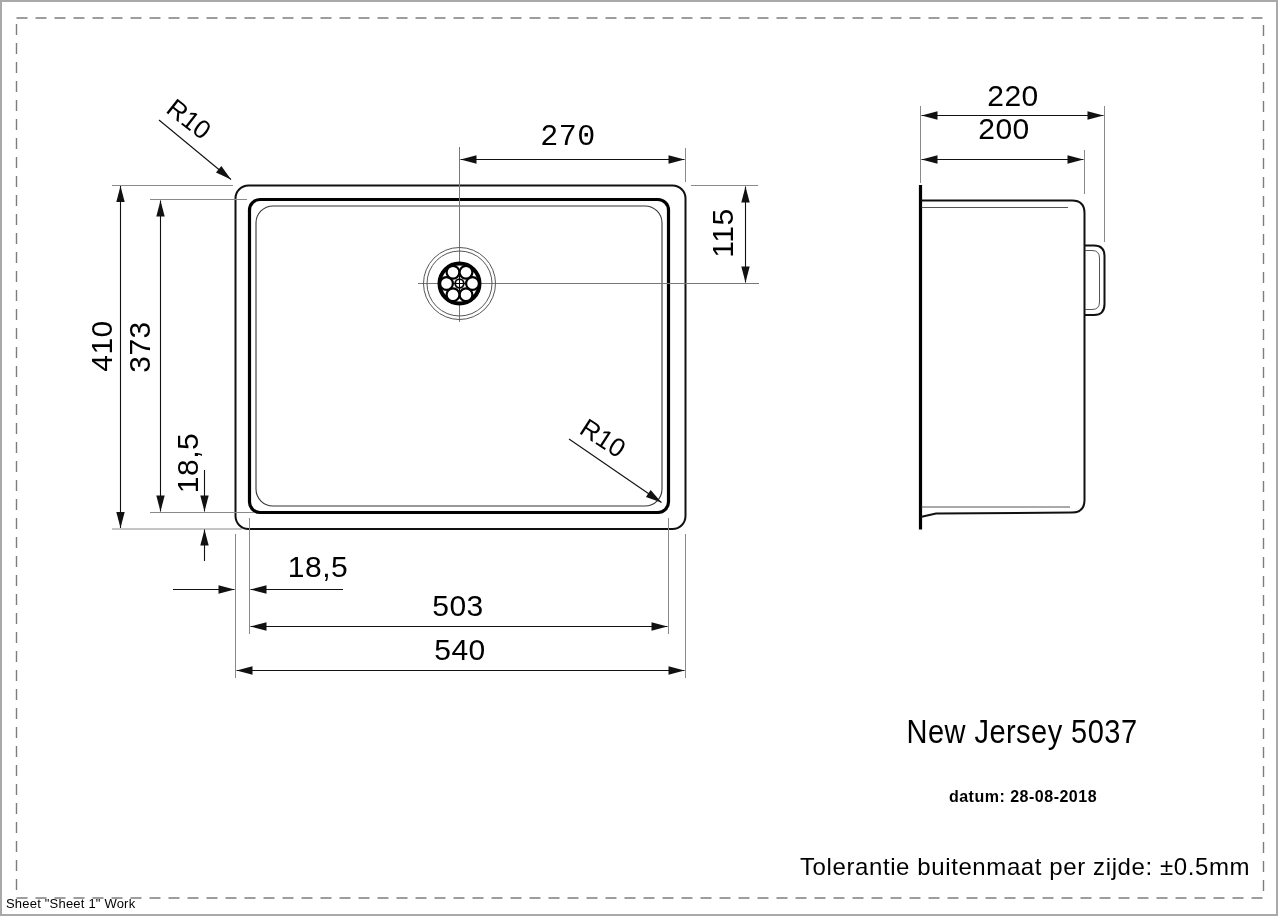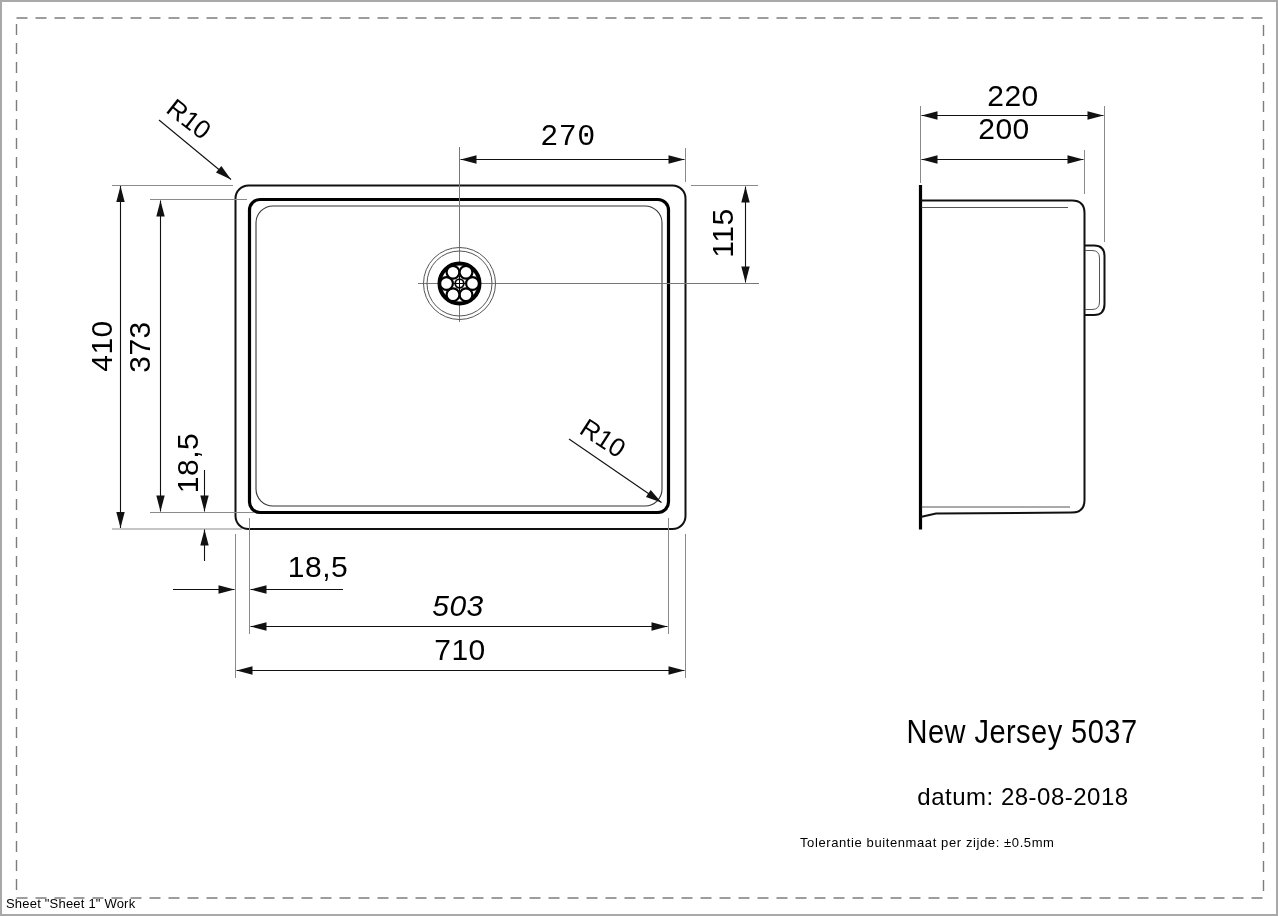--- a/index.html
+++ b/index.html
@@ -18,24 +18,24 @@
     transform:translate(-50%,-50%);
     white-space:nowrap;
     color:#000;
     line-height:1;
   }
   .dimtxt{font-size:30px;letter-spacing:.5px;}
   .vert{transform:translate(-50%,-50%) rotate(-90deg);}
   .r10a{font-size:26px;transform:translate(-50%,-50%) rotate(38deg);}
   .r10b{font-size:26px;transform:translate(-50%,-50%) rotate(33deg);}
   .title{font-size:33px;letter-spacing:.5px;transform:translate(-50%,-50%) scaleX(.88);}
-  .datum{font-size:24px;letter-spacing:.5px;}
+  .datum{font-size:16px;letter-spacing:.5px;font-weight:bold;}
   .tolblock{
-    position:absolute;left:798px;top:828px;
-    font-size:13px;letter-spacing:.6px;color:#000;
+    position:absolute;left:798px;top:852px;
+    font-size:24px;letter-spacing:.6px;color:#000;
     line-height:26px;white-space:nowrap;
   }
   .status{
     position:absolute;left:4px;top:894px;
     font-size:13px;color:#000;letter-spacing:.2px;
     white-space:nowrap;
   }
 </style>
 </head>
 <body>
@@ -125,22 +125,22 @@
         <line x1="1082.5" y1="148" x2="1082.5" y2="192"></line>
         <line x1="1102.5" y1="104" x2="1102.5" y2="240"></line>
       </g>
       <g stroke="#111" stroke-width="1.1" marker-start="url(#ar)" marker-end="url(#ar)">
         <line x1="919.5" y1="113.5" x2="1101.5" y2="113.5"></line>
         <line x1="919.5" y1="157.5" x2="1081.5" y2="157.5"></line>
       </g>
     </g>
   </svg>
 
-  <div class="lbl dimtxt" style="left:458px;top:648px;">710</div>
-  <div class="lbl dimtxt" style="left:456px;top:604px;font-style:italic;">503</div>
+  <div class="lbl dimtxt" style="left:458px;top:648px;">540</div>
+  <div class="lbl dimtxt" style="left:456px;top:604px;">503</div>
   <div class="lbl dimtxt" style="left:316px;top:565px;">18,5</div>
   <div class="lbl dimtxt" style="left:566px;top:135px;font-family:Liberation Mono, monospace;">270</div>
 
   <div class="lbl dimtxt vert" style="left:100px;top:344px;">410</div>
   <div class="lbl dimtxt vert" style="left:138px;top:345px;">373</div>
   <div class="lbl dimtxt vert" style="left:186px;top:461px;">18,5</div>
   <div class="lbl dimtxt vert" style="left:721px;top:231px;">115</div>
 
   <div class="lbl r10a" style="left:187px;top:117px;">R10</div>
   <div class="lbl r10b" style="left:601px;top:436px;">R10</div>

